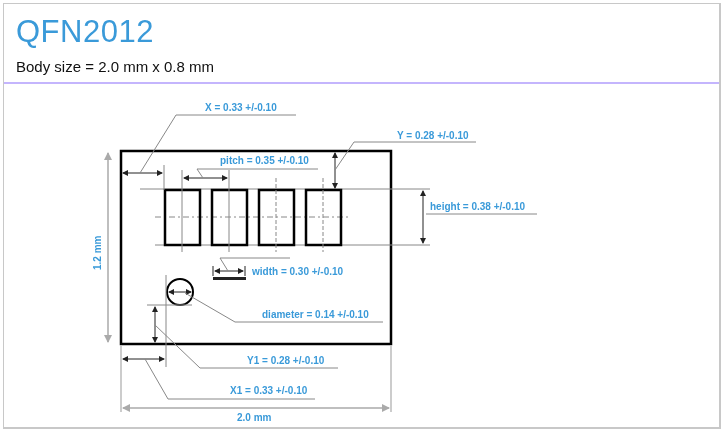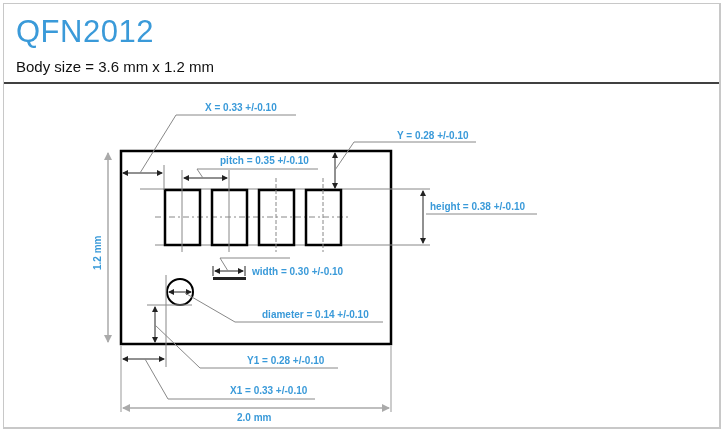--- a/index.html
+++ b/index.html
@@ -1,30 +1,30 @@
 <!DOCTYPE html>
 <html><head>
 <meta charset="utf-8">
 <style>
   html, body { margin:0; padding:0; background:#ffffff; }
   body { width:725px; height:432px; position:relative; overflow:hidden; font-family:"Liberation Sans", sans-serif; }
   .frame { position:absolute; left:3px; top:3px; width:718px; height:426px; border:1px solid #c8c8c8; border-right:2px solid #c8c8c8; border-bottom:2px solid #c8c8c8; box-sizing:border-box; }
-  .header { position:absolute; left:0; top:0; width:100%; height:80px; border-bottom:2px solid #404040; box-sizing:border-box;text-align:right; }
+  .header { position:absolute; left:0; top:0; width:100%; height:80px; border-bottom:2px solid #c4b5fd; box-sizing:border-box;text-align:right; }
   .title { position:absolute; left:12px; top:10px; font-size:31px; color:#3a9ad9; font-family:"Liberation Sans", sans-serif; letter-spacing:0.5px; }
   .subtitle { position:absolute; left:12px; top:54px; font-size:15px; color:#111; font-family:"Liberation Sans", sans-serif; }
   svg.diagram { position:absolute; left:0; top:0; }
   .lbl { font-family:"Liberation Sans", sans-serif; font-weight:bold; font-size:10px; fill:#3a9ad9; }
 </style>
 </head>
 <body>
 
 <div class="frame">
   <div class="header">
     <div class="title">QFN2012</div>
-    <div class="subtitle">Body size = 3.6 mm x 1.2 mm</div>
+    <div class="subtitle">Body size = 2.0 mm x 0.8 mm</div>
   </div>
 </div>
 
 <svg class="diagram" width="725" height="432" viewBox="0 0 725 432">
   <defs>
     <marker id="ah" markerWidth="6" markerHeight="6" refX="5" refY="3" orient="auto-start-reverse" markerUnits="userSpaceOnUse">
       <path d="M0,0 L6,3 L0,6 z" fill="#222"></path>
     </marker>
     <marker id="ahg" markerWidth="8" markerHeight="8" refX="7" refY="4" orient="auto-start-reverse" markerUnits="userSpaceOnUse">
       <path d="M0,0 L8,4 L0,8 z" fill="#aaa"></path>

